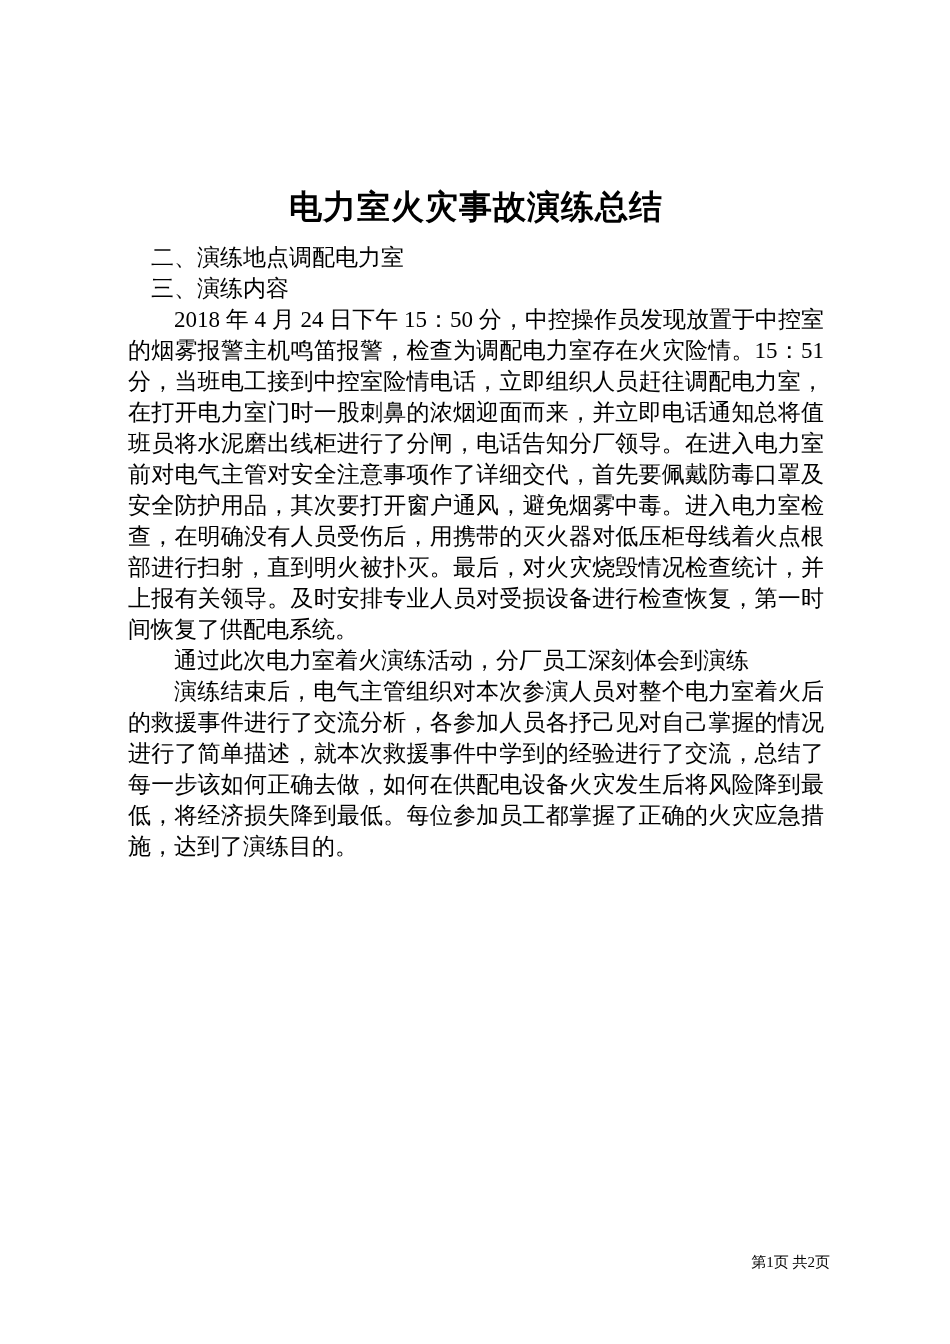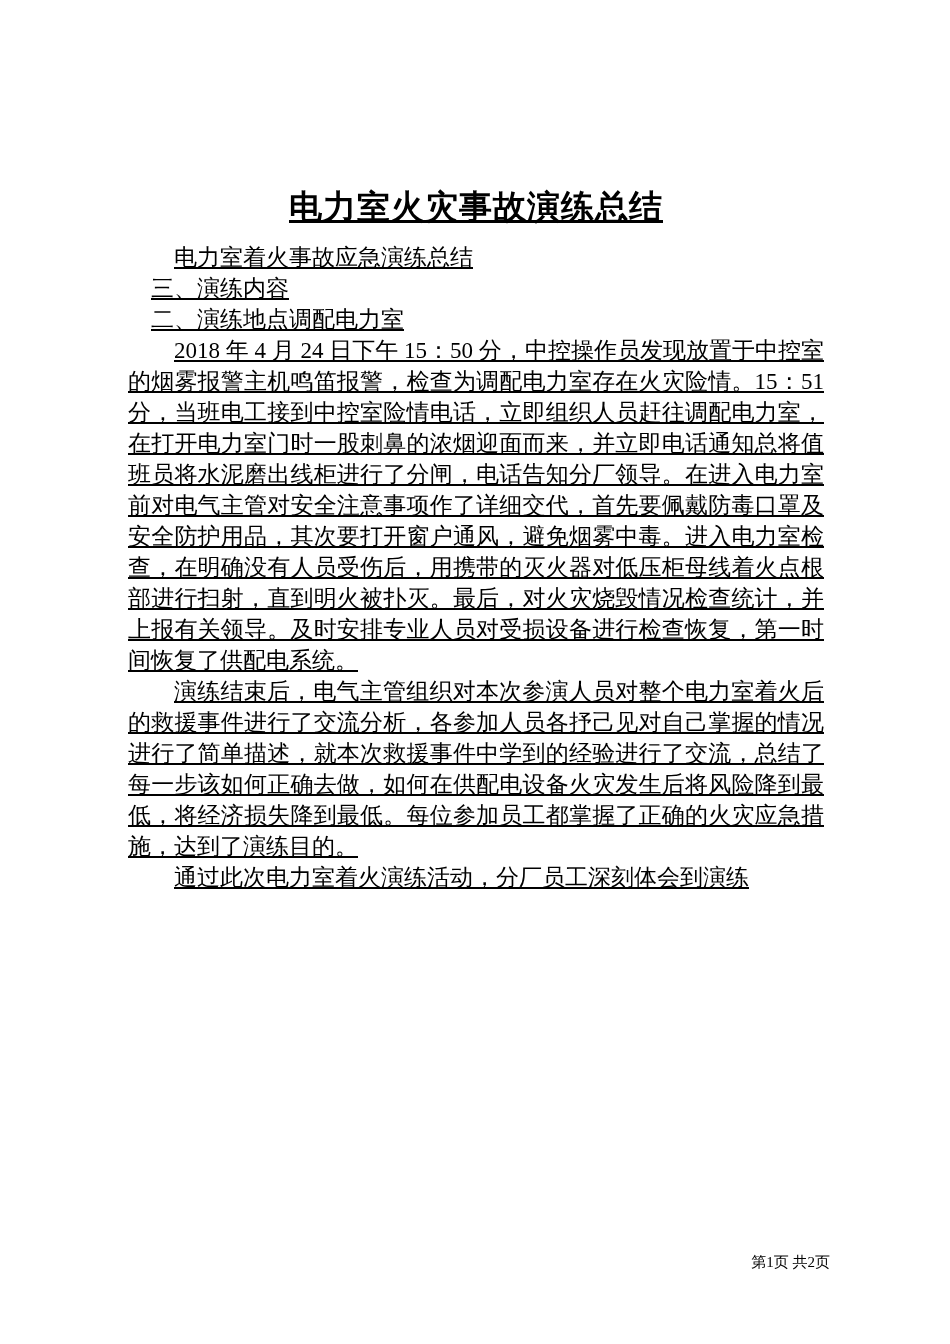--- a/index.html
+++ b/index.html
@@ -6,21 +6,21 @@
   html,body { background:#ffffff; }
   .page {
     width:950px; height:1344px;
     background:#ffffff; color:#000000;
     position:relative; overflow:hidden;
     font-family:"Liberation Serif","DejaVu Serif",serif;
     margin:0 auto;
   }
   .content {
     position:absolute;
-    top:186px; left:128px; right:126px;text-decoration:underline;
+    top:186px; left:128px; right:126px;
   }
   .doc-title {
     font-size:33px;
     font-weight:bold;
     text-align:center;
     letter-spacing:1px;
     line-height:42px;
     margin-bottom:14px;
   }
   .para {
@@ -39,21 +39,20 @@
     color:#000000;
     font-family:"Liberation Serif","DejaVu Serif",serif;
   }
 </style>
 </head>
 <body>
 
 <div class="page">
   <div class="content">
     <h1 class="doc-title">电力室火灾事故演练总结</h1>
-    <p class="para indent-2">电力室着火事故应急演练总结</p>
+    <p class="para indent-1">二、演练地点调配电力室</p>
     <p class="para indent-1">三、演练内容</p>
-    <p class="para indent-1">二、演练地点调配电力室</p>
     <p class="para indent-2">2018 年 4 月 24 日下午 15：50 分，中控操作员发现放置于中控室的烟雾报警主机鸣笛报警，检查为调配电力室存在火灾险情。15：51 分，当班电工接到中控室险情电话，立即组织人员赶往调配电力室，在打开电力室门时一股刺鼻的浓烟迎面而来，并立即电话通知总将值班员将水泥磨出线柜进行了分闸，电话告知分厂领导。在进入电力室前对电气主管对安全注意事项作了详细交代，首先要佩戴防毒口罩及安全防护用品，其次要打开窗户通风，避免烟雾中毒。进入电力室检查，在明确没有人员受伤后，用携带的灭火器对低压柜母线着火点根部进行扫射，直到明火被扑灭。最后，对火灾烧毁情况检查统计，并上报有关领导。及时安排专业人员对受损设备进行检查恢复，第一时间恢复了供配电系统。</p>
+    <p class="para indent-2">通过此次电力室着火演练活动，分厂员工深刻体会到演练</p>
     <p class="para indent-2">演练结束后，电气主管组织对本次参演人员对整个电力室着火后的救援事件进行了交流分析，各参加人员各抒己见对自己掌握的情况进行了简单描述，就本次救援事件中学到的经验进行了交流，总结了每一步该如何正确去做，如何在供配电设备火灾发生后将风险降到最低，将经济损失降到最低。每位参加员工都掌握了正确的火灾应急措施，达到了演练目的。</p>
-    <p class="para indent-2">通过此次电力室着火演练活动，分厂员工深刻体会到演练</p>
   </div>
   <div class="page-footer">第1页 共2页</div>
 </div>
 
 </body></html>

